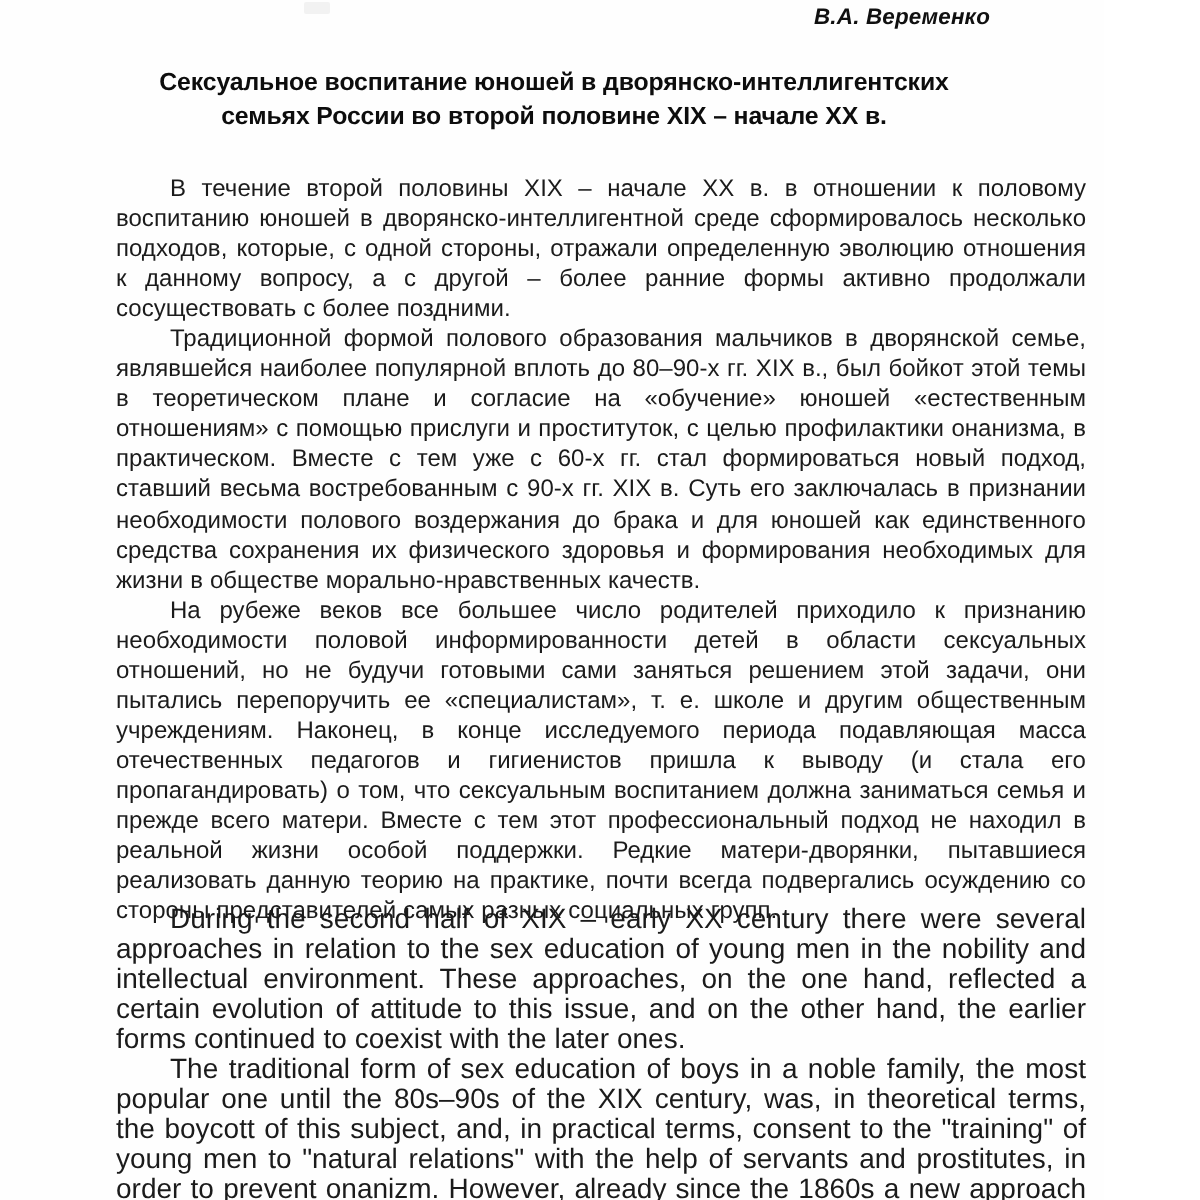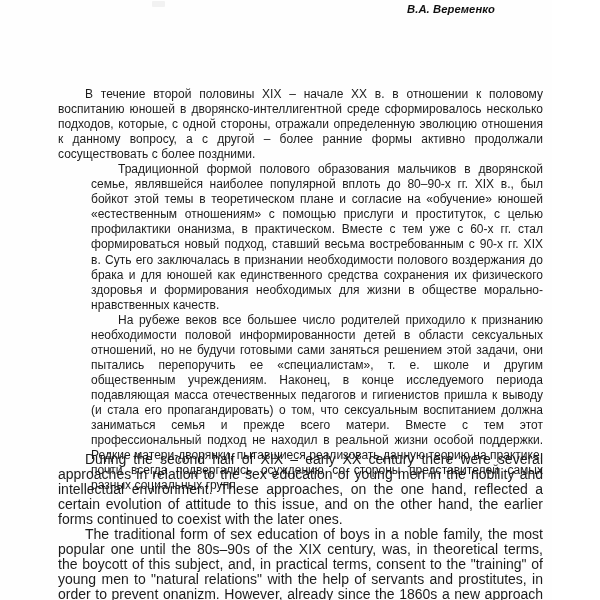--- a/index.html
+++ b/index.html
@@ -74,21 +74,21 @@
     text-justify: inter-word;
     text-indent: 27px;
     font-size: 12px;
     line-height: 15.05px;
     letter-spacing: 0.01px;
     color: #1b1b1b;
     word-spacing: 0.15px;
     hyphens: manual;
   }
 
-  .para + .para { margin-top: 0px; margin-left: 33px; }
+  .para + .para { margin-top: 0px; }
 
   .english-block {
     position: absolute;
     left: 58px;
     top: 452px;
     width: 485px;
   }
 
   .para-en {
     margin: 0;
@@ -105,20 +105,24 @@
 </style>
 </head>
 <body>
 
 <div class="page">
 
   <div class="scan-speck"></div>
 
   <div class="running-head">В.А. Веременко</div>
 
+  <div class="title">
+    <span>Сексуальное воспитание юношей в дворянско-интеллигентских</span>
+    <span>семьях России во второй половине XIX – начале XX в.</span>
+  </div>
 
   <div class="body-block">
     <p class="para">В течение второй половины XIX – начале XX в. в отношении к половому воспитанию юношей в дворянско-интеллигентной среде сформировалось несколько подходов, которые, с одной стороны, отражали определенную эволюцию отношения к данному вопросу, а с другой – более ранние формы активно продолжали сосуществовать с более поздними.</p>
     <p class="para">Традиционной формой полового образования мальчиков в дворянской семье, являвшейся наиболее популярной вплоть до 80–90-х гг. XIX в., был бойкот этой темы в теоретическом плане и согласие на «обучение» юношей «естественным отношениям» с помощью прислуги и проституток, с целью профилактики онанизма, в практическом. Вместе с тем уже с 60-х гг. стал формироваться новый подход, ставший весьма востребованным с 90-х гг. XIX в. Суть его заключалась в признании необходимости полового воздержания до брака и для юношей как единственного средства сохранения их физического здоровья и формирования необходимых для жизни в обществе морально-нравственных качеств.</p>
     <p class="para">На рубеже веков все большее число родителей приходило к признанию необходимости половой информированности детей в области сексуальных отношений, но не будучи готовыми сами заняться решением этой задачи, они пытались перепоручить ее «специалистам», т. е. школе и другим общественным учреждениям. Наконец, в конце исследуемого периода подавляющая масса отечественных педагогов и гигиенистов пришла к выводу (и стала его пропагандировать) о том, что сексуальным воспитанием должна заниматься семья и прежде всего матери. Вместе с тем этот профессиональный подход не находил в реальной жизни особой поддержки. Редкие матери-дворянки, пытавшиеся реализовать данную теорию на практике, почти всегда подвергались осуждению со стороны представителей самых разных социальных групп.</p>
   </div>
 
   <div class="english-block">
     <p class="para-en">During the second half of XIX – early XX century there were several approaches in relation to the sex education of young men in the nobility and intellectual environment. These approaches, on the one hand, reflected a certain evolution of attitude to this issue, and on the other hand, the earlier forms continued to coexist with the later ones.</p>
     <p class="para-en">The traditional form of sex education of boys in a noble family, the most popular one until the 80s–90s of the XIX century, was, in theoretical terms, the boycott of this subject, and, in practical terms, consent to the "training" of young men to "natural relations" with the help of servants and prostitutes, in order to prevent onanizm. However, already since the 1860s a new approach started to develop, it became very popular since the 90s of XIX century. Its essence was about the recognition of the need of sexual abstinence before</p>

